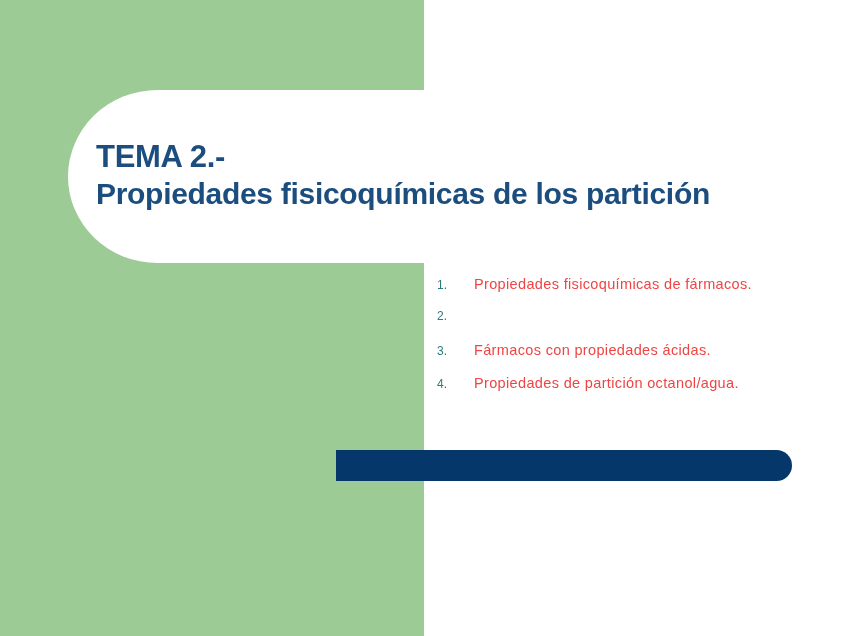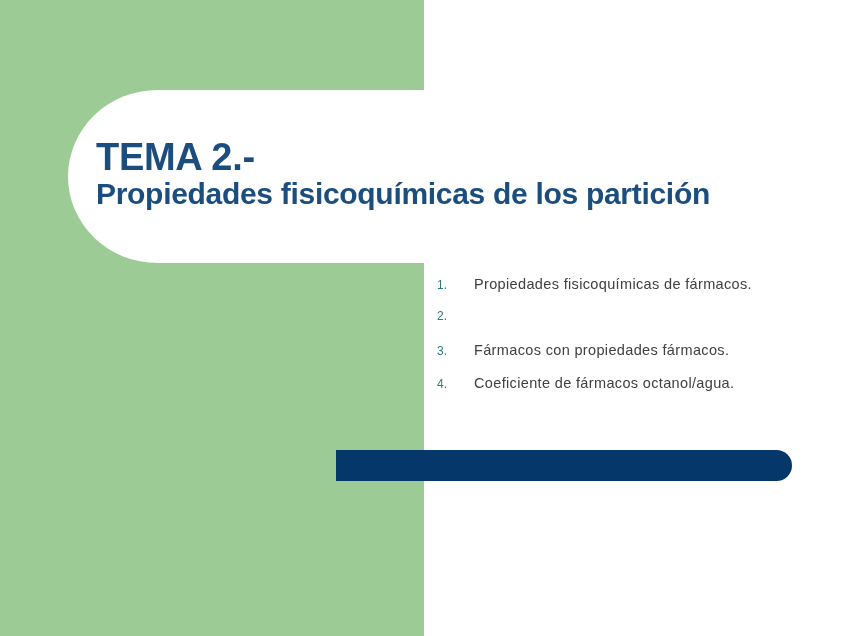--- a/index.html
+++ b/index.html
@@ -48,21 +48,21 @@
     position: absolute;
     left: 96px;
     top: 138px;
     width: 660px;
     color: #1b4e7e;
     font-weight: bold;
     letter-spacing: -0.3px;
   }
 
   .title-line1 {
-    font-size: 38px;
+    font-size: 31px;
     line-height: 38px;
     white-space: nowrap;
   }
 
   .title-line2 {
     font-size: 30px;
     line-height: 36px;
     white-space: nowrap;
   }
 
@@ -83,21 +83,21 @@
   .agenda-num {
     width: 37px;
     flex: 0 0 37px;
     font-size: 12px;
     color: #2d7a7a;
     letter-spacing: 0.2px;
   }
 
   .agenda-text {
     font-size: 14.5px;
-    color: #404040;
+    color: #ef4444;
     letter-spacing: 0.35px;
     white-space: nowrap;
   }
 
   
   .accent-bar {
     position: absolute;
     left: 336px;
     top: 450px;
     width: 456px;
@@ -126,23 +126,23 @@
   <div class="agenda">
     <div class="agenda-item">
       <span class="agenda-num">1.</span>
       <span class="agenda-text">Propiedades fisicoquímicas de fármacos.</span>
     </div>
     <div class="agenda-item">
       <span class="agenda-num">2.</span>
     </div>
     <div class="agenda-item">
       <span class="agenda-num">3.</span>
-      <span class="agenda-text">Fármacos con propiedades fármacos.</span>
+      <span class="agenda-text">Fármacos con propiedades ácidas.</span>
     </div>
     <div class="agenda-item">
       <span class="agenda-num">4.</span>
-      <span class="agenda-text">Coeficiente de fármacos octanol/agua.</span>
+      <span class="agenda-text">Propiedades de partición octanol/agua.</span>
     </div>
   </div>
 
   <div class="accent-bar"></div>
 
 </div>
 
 </body></html>

